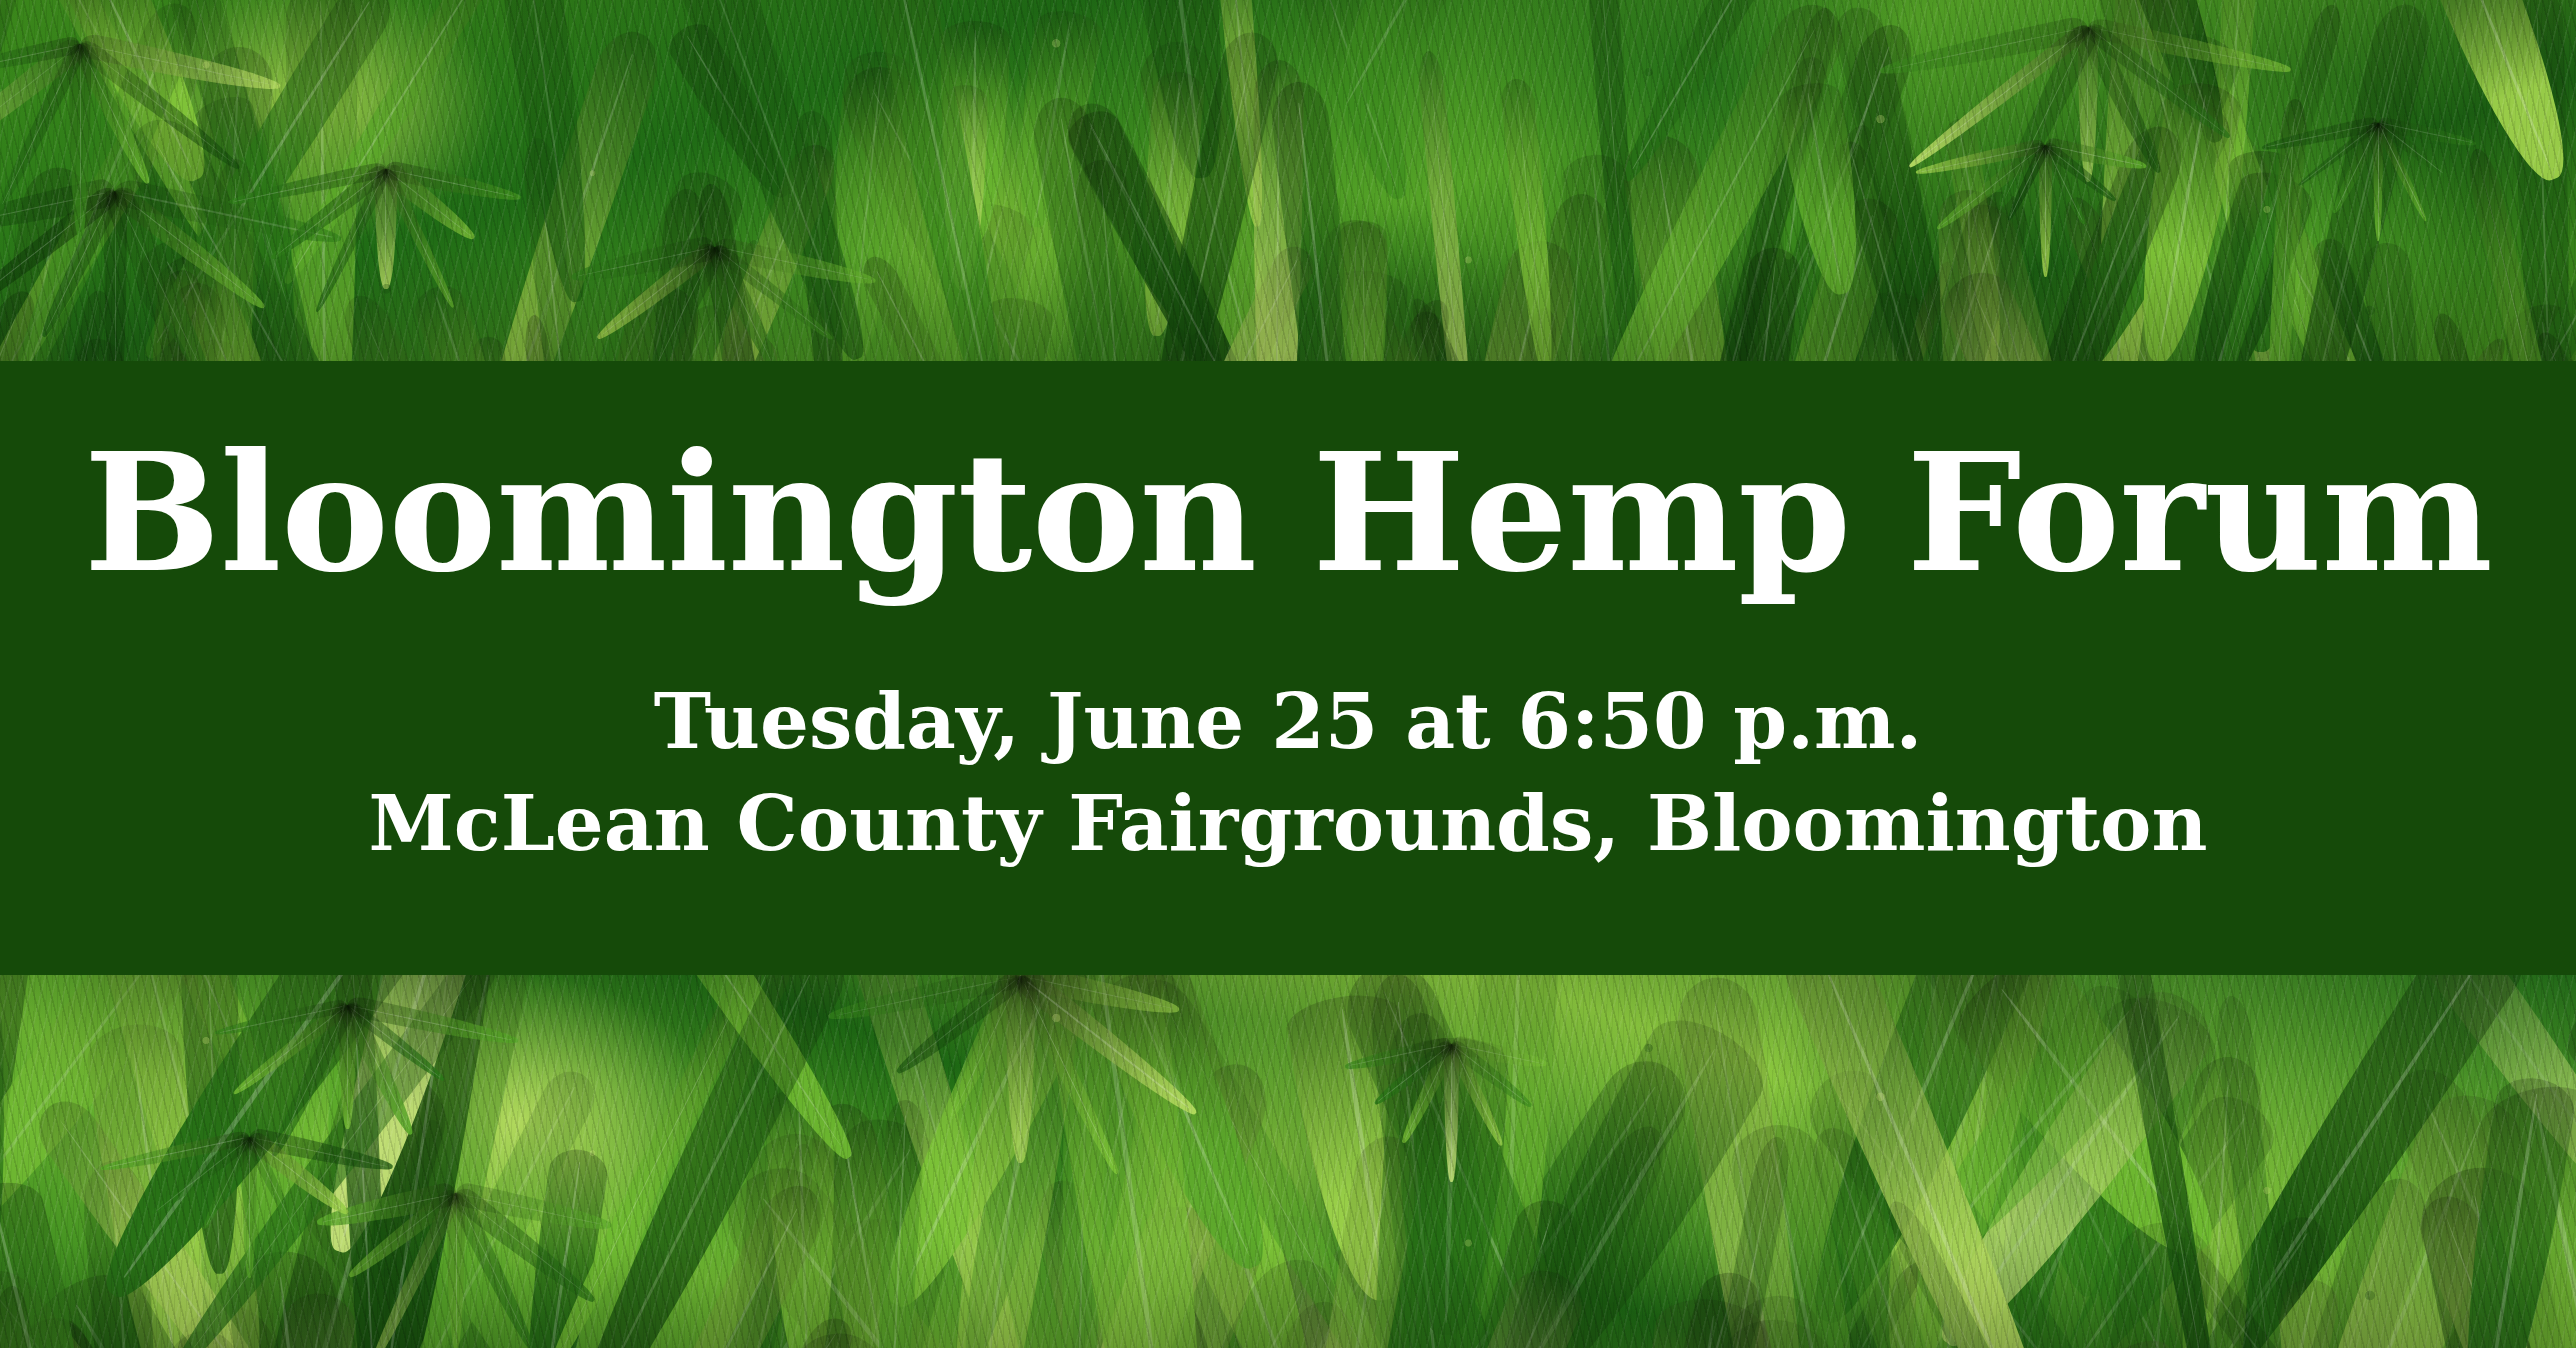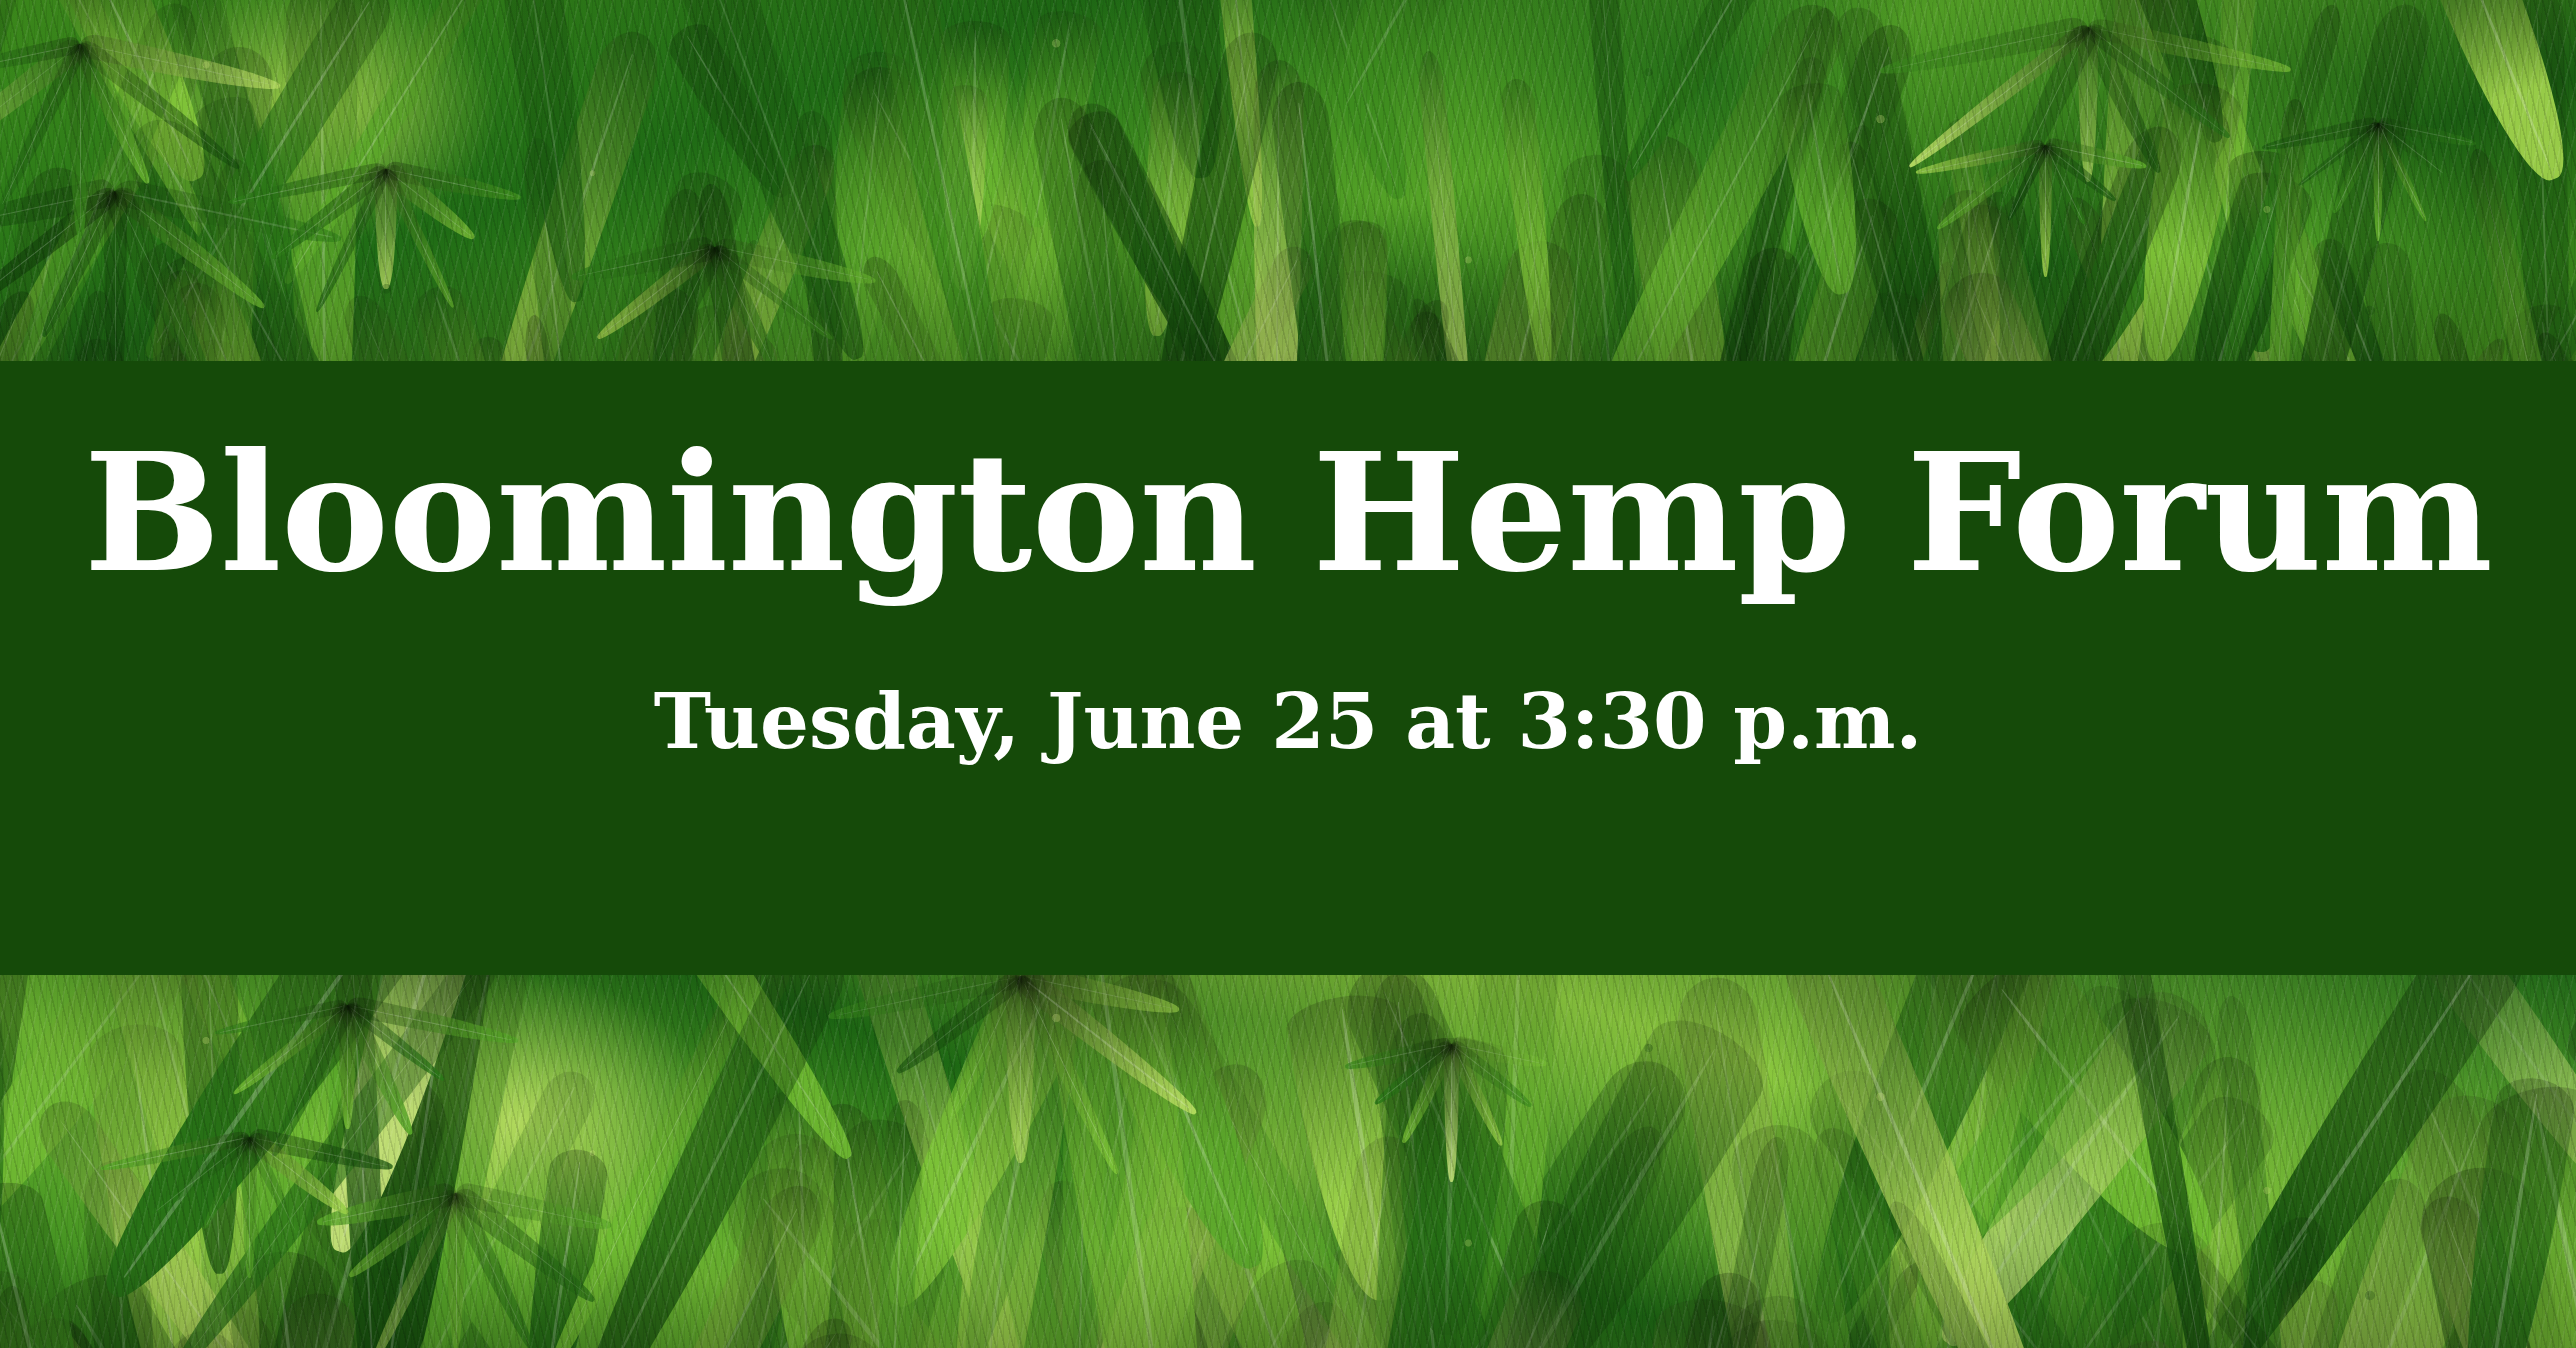--- a/index.html
+++ b/index.html
@@ -338,21 +338,22 @@
         <div class="blade" style="width: 18px; height: 127px; left: 71px; top: 44px; transform-origin: 50% 0%; transform: rotate(78deg); background: linear-gradient(0deg, rgb(47, 125, 25) 0%, rgba(0, 0, 0, 0.25) 100%); opacity: 0.85;"></div>
       </div>
     <div class="speckle"></div>
     <div class="grain"></div>
     <div class="shade"></div>
   </div>
 
   <div class="banner">
     <div class="poster-title">Bloomington Hemp Forum</div>
     <div class="subtitle-block">
-      <div class="subtitle-line">Tuesday, June 25 at 3:30 p.m.</div>
+      <div class="subtitle-line">Tuesday, June 25 at 6:50 p.m.</div>
+      <div class="subtitle-line">McLean County Fairgrounds, Bloomington</div>
     </div>
   </div>
 
   <div class="foliage bottom">
     <div class="foliage-base"></div>
     <div id="blades-bottom">
         <div class="blade" style="width: 95px; height: 680px; left: 751px; top: 161px; transform: rotate(4.6deg); background: linear-gradient(-7deg, rgb(90, 169, 42) 0%, rgb(90, 169, 42) 38%, rgba(0, 0, 0, 0.2) 100%); opacity: 0.76;"></div>
         <div class="blade" style="width: 119px; height: 625px; left: 133px; top: 231px; transform: rotate(-10.8deg); background: linear-gradient(7deg, rgb(111, 186, 49) 0%, rgb(111, 186, 49) 38%, rgba(0, 0, 0, 0.2) 100%); opacity: 0.57;"></div>
         <div class="blade" style="width: 81px; height: 570px; left: 1671px; top: 4.9px; transform: rotate(-8.5deg); background: linear-gradient(14deg, rgb(180, 220, 94) 0%, rgb(180, 220, 94) 38%, rgba(0, 0, 0, 0.2) 100%); opacity: 0.72;"></div>
         <div class="blade" style="width: 85px; height: 706px; left: -45px; top: -85px; transform: rotate(8.1deg); background: linear-gradient(-1deg, rgb(26, 86, 15) 0%, rgb(26, 86, 15) 38%, rgba(0, 0, 0, 0.2) 100%); opacity: 0.91;"></div>

